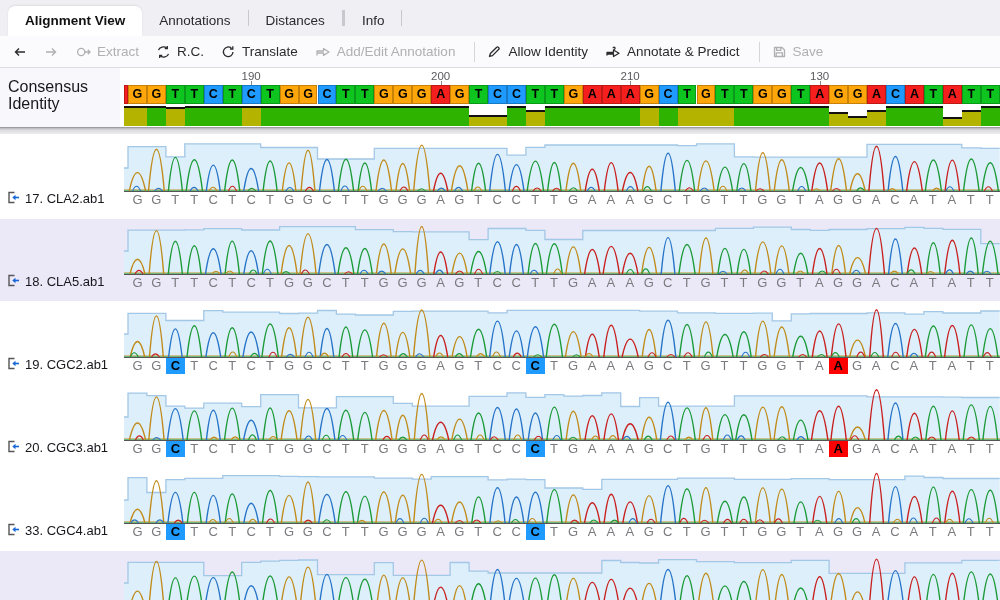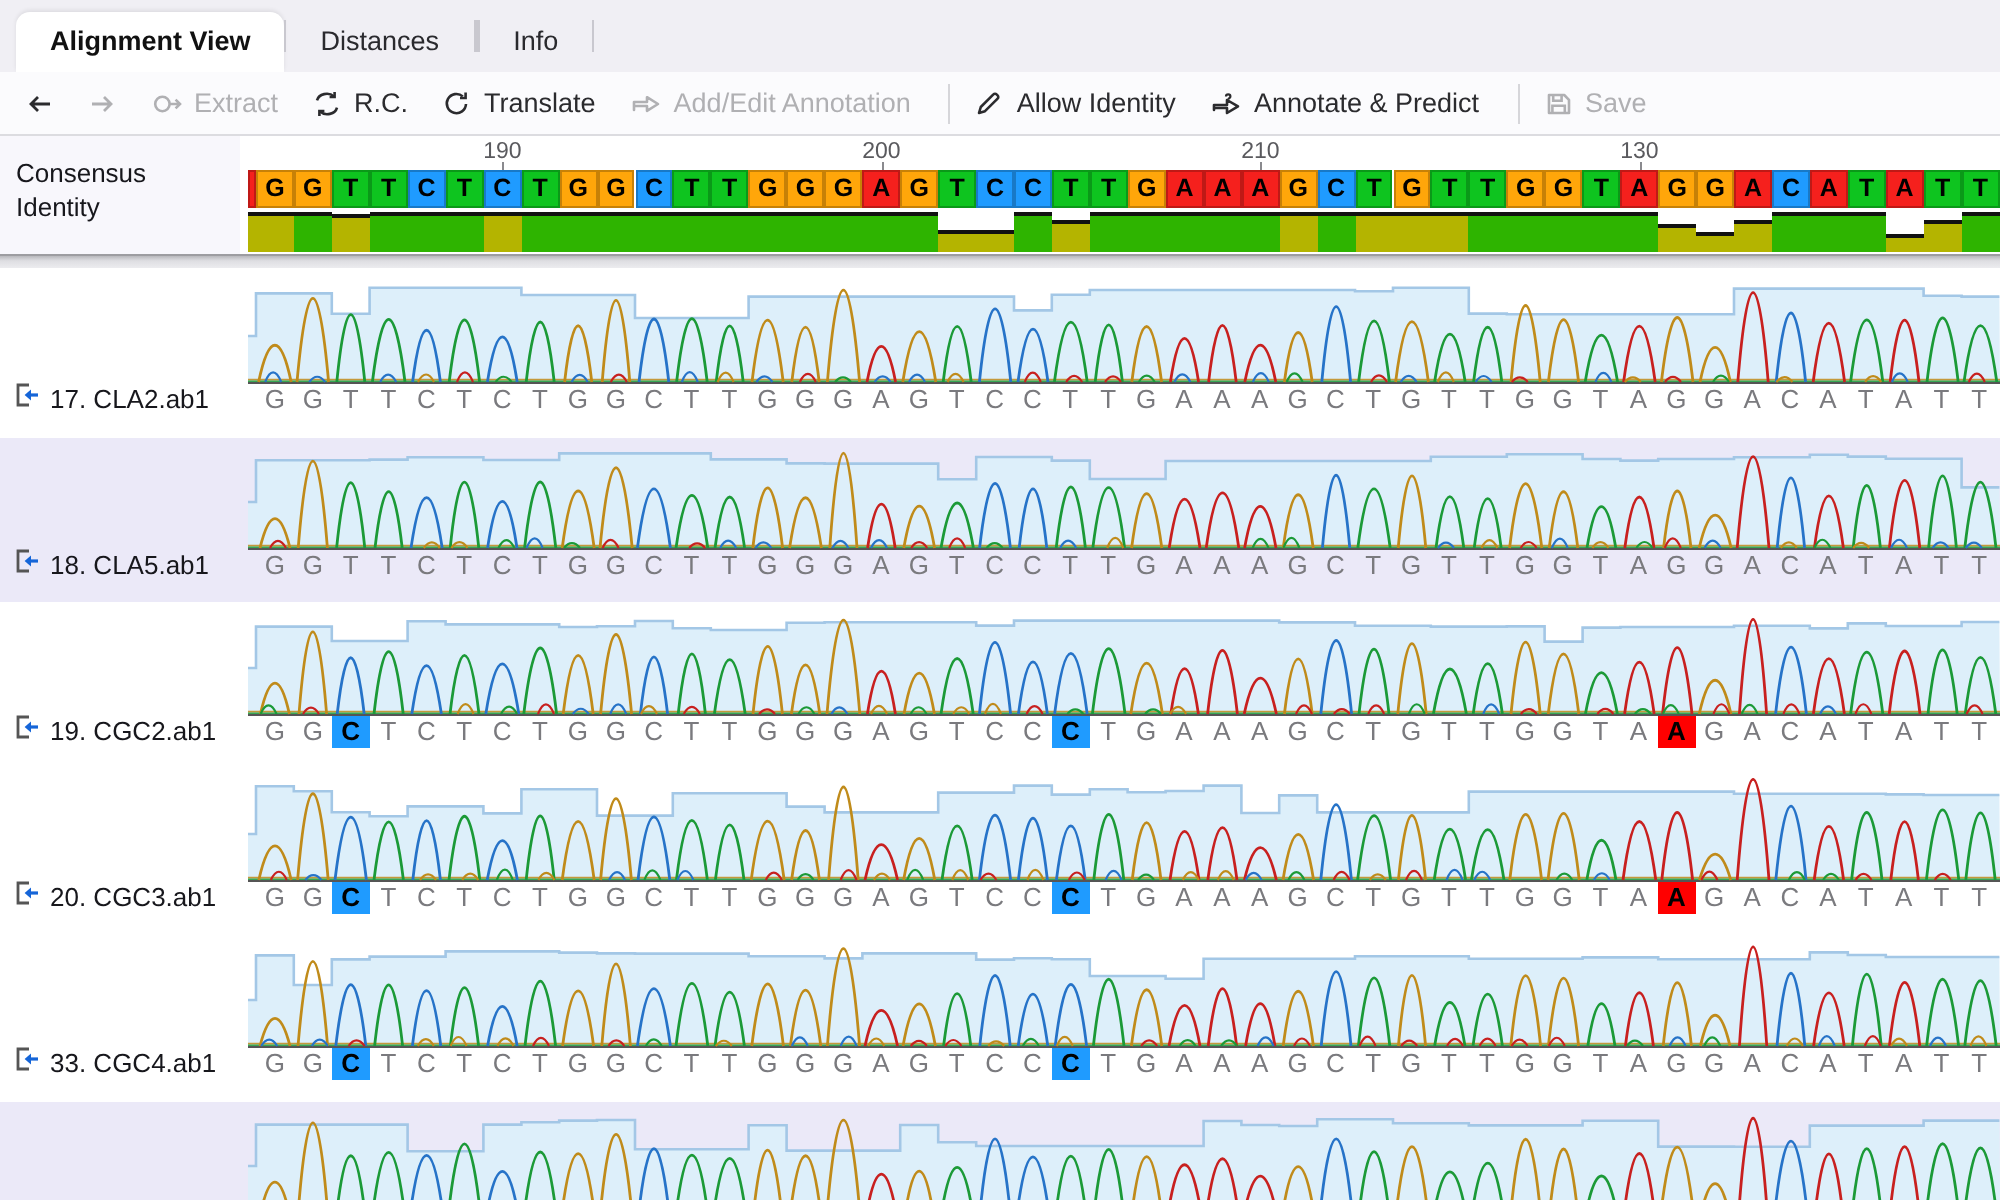--- a/index.html
+++ b/index.html
@@ -20,51 +20,52 @@
            box-sizing:border-box;}
   .titem{display:flex;align-items:center;gap:6px;margin-right:17px;font-size:13.5px;color:#2b2b2e;
          white-space:nowrap;cursor:default;}
   .titem.disabled{color:#b0b0b3;}
   .titem svg{display:block;}
   .tsep{width:1px;height:20px;background:#d6d6da;margin:0 12px 0 2px;}
 
   
   .align-header{position:absolute;left:0;top:68px;width:1000px;height:59px;background:#ffffff;}
   .header-left{position:absolute;left:0;top:0;width:120px;height:59px;background:#f8f7fc;
-               font-size:13px;color:#17171c;line-height:17px;padding:10px 0 0 8px;box-sizing:border-box;}
+               font-size:16px;color:#17171c;line-height:17px;padding:10px 0 0 8px;box-sizing:border-box;}
   .ruler-label{position:absolute;top:2px;width:44px;text-align:center;font-size:11.5px;color:#5a5a5e;}
   .ruler-tick{position:absolute;top:13px;width:1px;height:4px;background:#8a8a8e;}
   .cons-cell{position:absolute;top:17px;height:19px;box-sizing:border-box;text-align:center;
              font-size:12.5px;font-weight:bold;color:#000;line-height:19px;
              box-shadow:inset 0 0 0 1px rgba(0,0,0,0.22);}
   .id-col{position:absolute;top:38px;height:20px;background:#ffffff;}
   .id-bar{position:absolute;left:0;right:0;bottom:0;border-top:2px solid #111;box-sizing:border-box;}
 
   
   .splitter{position:absolute;left:0;top:127px;width:1000px;height:7px;
             background:linear-gradient(#b9b9bd,#dedee2 40%,#ececef);border-top:1px solid #9d9da1;
             box-sizing:border-box;}
 
   
   .rowband{position:absolute;left:0;width:1000px;height:82px;}
   .rowband.selected{background:#ebe9f8;}
-  .rowlabel{position:absolute;left:6px;width:114px;height:16px;display:flex;align-items:center;
+  .rowlabel{position:absolute;left:6px;width:114px;height:16px;display:flex;
             gap:5px;font-size:13px;color:#17171c;white-space:nowrap;}
   .trace-letters{position:absolute;left:128px;width:876px;height:16px;display:flex;}
   .trace-letters span{display:inline-block;width:18.95px;text-align:center;font-size:13px;
                       color:#7a7a7e;line-height:16px;}
   .trace-letters span.hl{color:#000;font-weight:bold;}
   .tracebox{position:absolute;left:124px;width:876px;height:52px;}
 </style>
 </head>
 <body>
 
 <div id="app">
   <div class="tabbar" id="tabbar">
       <div class="tab active">Alignment View</div>
+      <div class="tab">Annotations</div>
       <div class="tabsep"></div>
       <div class="tab">Distances</div>
       <div class="tabsep"></div>
       <div class="tabsep"></div>
       <div class="tabsep"></div>
       <div class="tab">Info</div>
       <div class="tabsep"></div>
     </div>
   <div class="toolbar" id="toolbar">
       <div class="titem">

